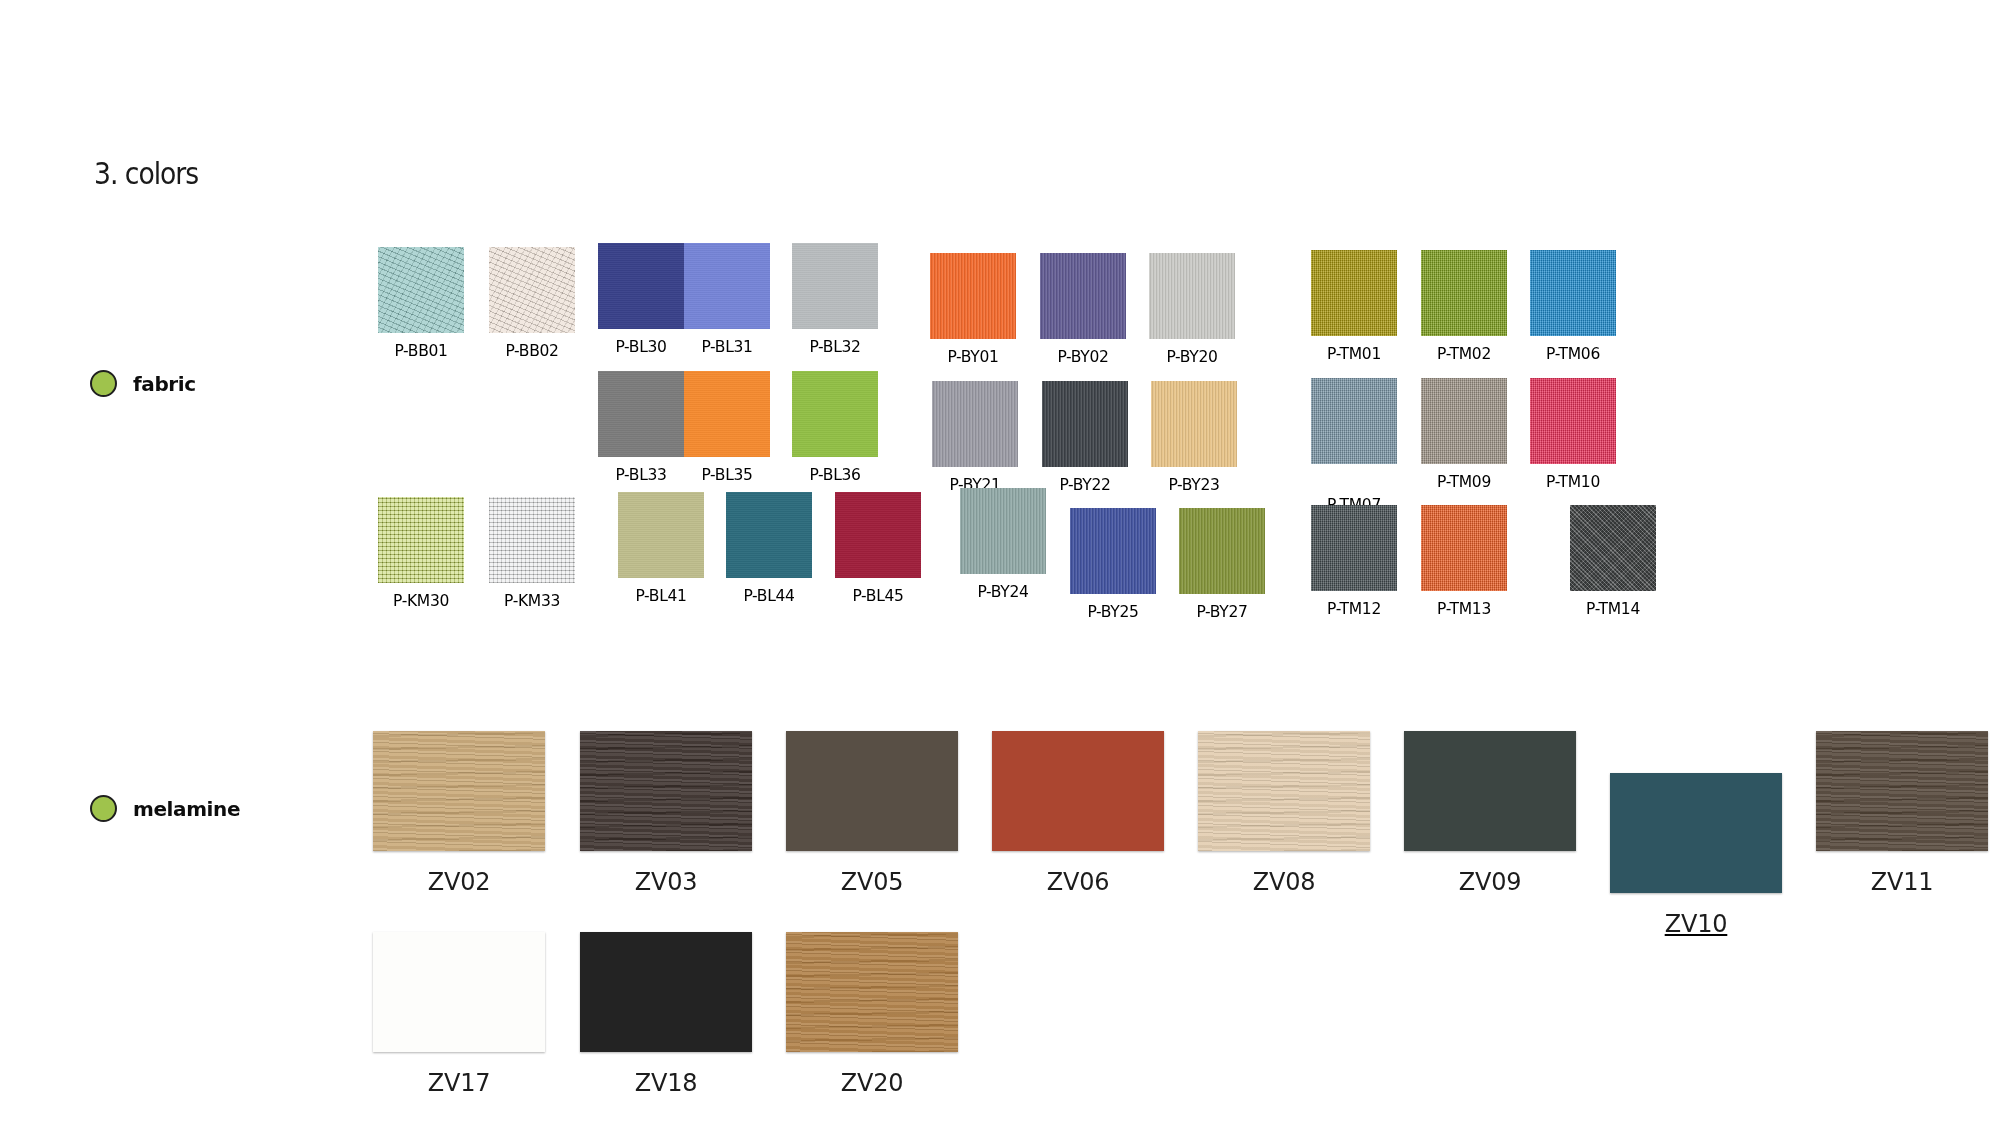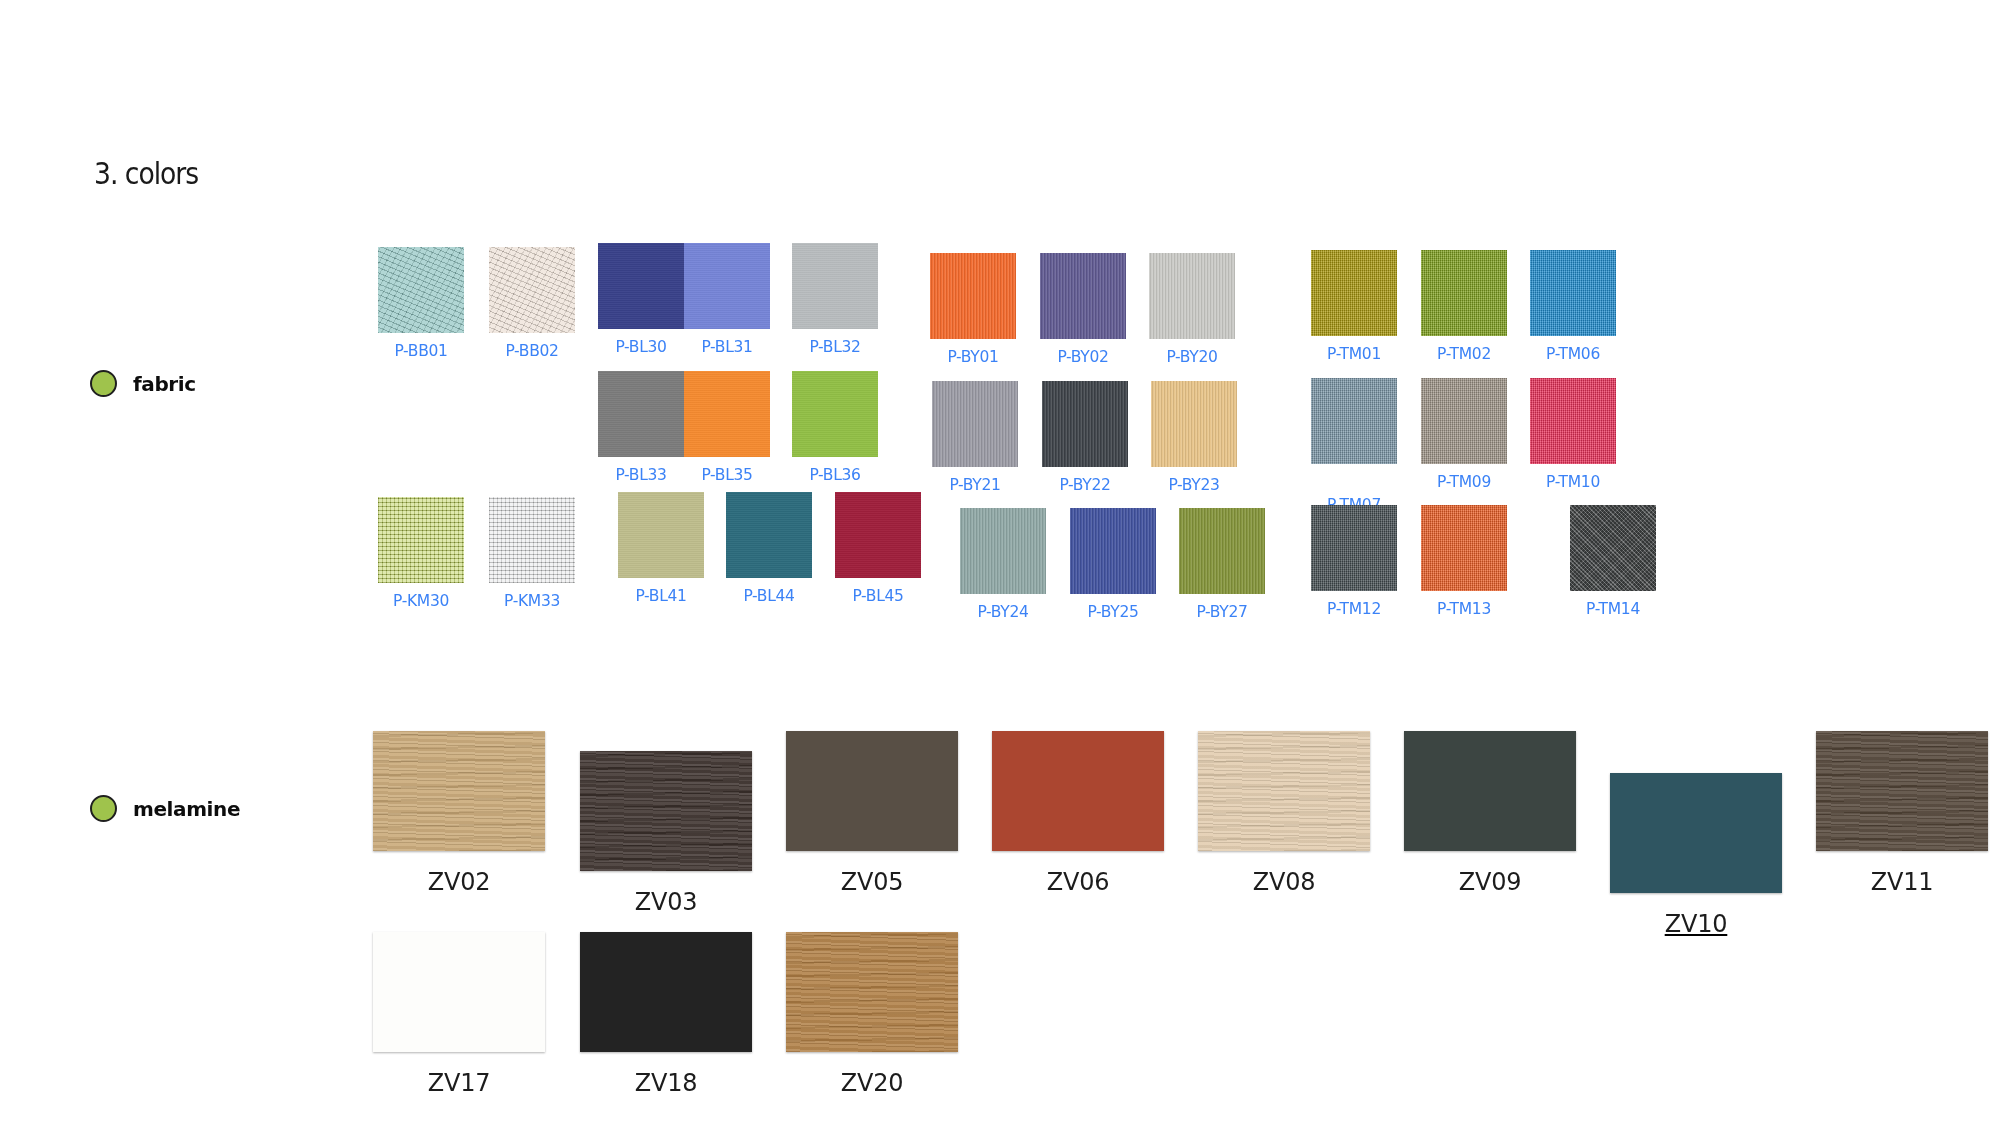--- a/index.html
+++ b/index.html
@@ -75,21 +75,21 @@
   
   .fabric .chip {
     width: 86px;
     height: 86px;
   }
   .fabric .chip-label {
     margin-top: 9px;
     font-family: "DejaVu Sans", sans-serif;
     font-size: 15.5px;
     font-weight: 400;
-    color: #3b82f6;
+    color: #000000;
     letter-spacing: -0.3px;
     white-space: nowrap;
   }
 
   
   .melamine .chip {
     width: 172px;
     height: 120px;
     box-shadow: 0 1px 2px rgba(0,0,0,0.30);
   }
@@ -336,21 +336,21 @@
         <div class="tex tex-flat"></div>
       </div>
       <div class="chip-label">P-BL44</div>
     </div>
     <div class="cell fabric" style="left: 835px; top: 492px;">
       <div class="chip" style="background: rgb(160, 31, 60);">
         <div class="tex tex-flat"></div>
       </div>
       <div class="chip-label">P-BL45</div>
     </div>
-    <div class="cell fabric" style="left: 960px; top: 508px;">
+    <div class="cell fabric" style="left: 960px; top: 488px;">
       <div class="chip" style="background: rgb(143, 167, 165);">
         <div class="tex tex-rib"></div>
       </div>
       <div class="chip-label">P-BY24</div>
     </div>
     <div class="cell fabric" style="left: 1070px; top: 508px;">
       <div class="chip" style="background: rgb(65, 82, 158);">
         <div class="tex tex-rib"></div>
       </div>
       <div class="chip-label">P-BY25</div>
@@ -381,21 +381,21 @@
     </div>
   </div>
 
 <div id="melamine-grid">
     <div class="cell melamine" style="left: 373px; top: 731px;">
       <div class="chip" style="background: rgb(201, 168, 118);">
         <div class="tex tex-wood"></div>
       </div>
       <div class="chip-label">ZV02</div>
     </div>
-    <div class="cell melamine" style="left: 580px; top: 731px; margin-top: 20px;">
+    <div class="cell melamine" style="left: 580px; top: 731px;">
       <div class="chip" style="background: rgb(59, 48, 44);">
         <div class="tex tex-wood"></div>
       </div>
       <div class="chip-label">ZV03</div>
     </div>
     <div class="cell melamine" style="left: 786px; top: 731px;">
       <div class="chip" style="background: rgb(88, 79, 69);">
         <div class="tex tex-solid"></div>
       </div>
       <div class="chip-label">ZV05</div>

